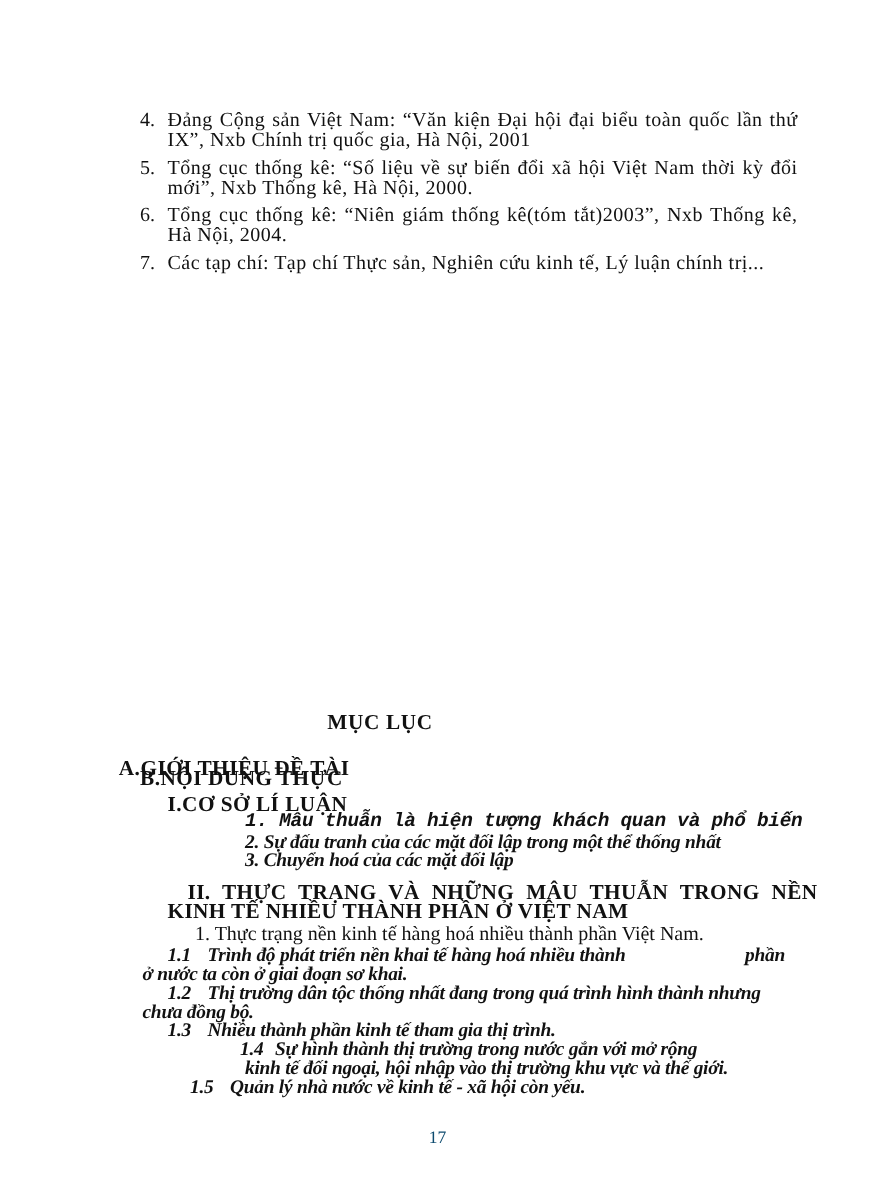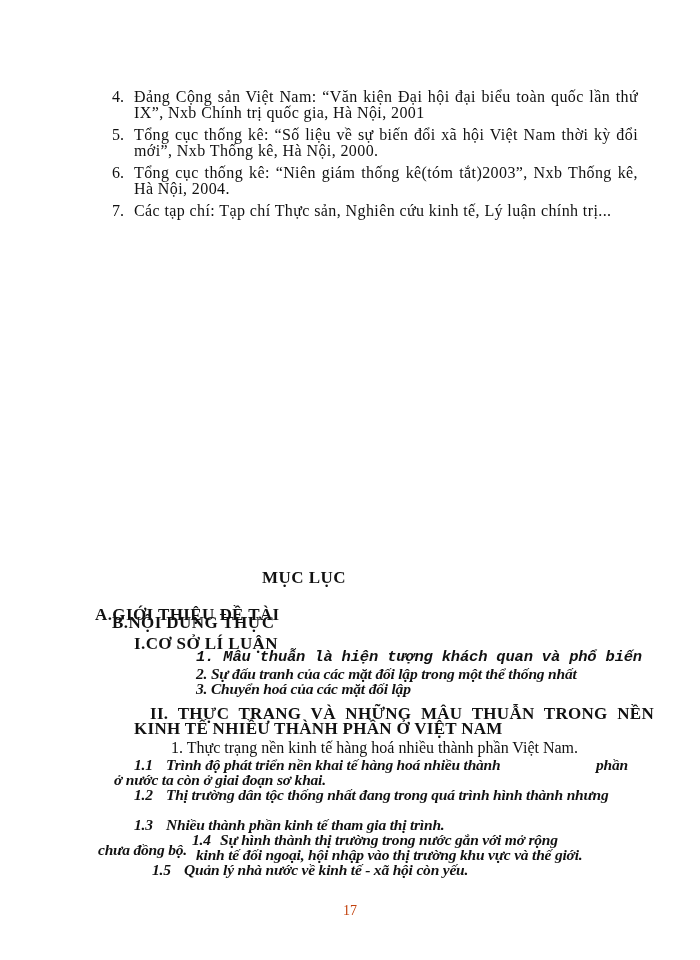--- a/index.html
+++ b/index.html
@@ -10,21 +10,21 @@
     .ref { position: absolute; left: 112px; width: 526px; font-size: 16px; line-height: 16px; }
     .ref .num { position: absolute; left: 0; top: 0; }
     .ref .txt { display: block; margin-left: 22px; text-align: justify; letter-spacing: 0.4px; }
     .toc-title { position: absolute; left: 0; width: 608px; top: 568px; text-align: center; font-weight: bold; font-size: 17px; letter-spacing: 0.5px; }
     .bold-h { position: absolute; font-weight: bold; font-size: 17px; letter-spacing: 0.4px; }
     .it { position: absolute; font-style: italic; font-weight: bold; font-size: 15.5px; line-height: 15px; letter-spacing: -0.2px; }
     .plain { position: absolute; font-size: 16px; line-height: 16px; }
     .sec2 { position: absolute; left: 118px; width: 520px; top: 706px; font-weight: bold; font-size: 17px; line-height: 15px; letter-spacing: 0.3px; margin-left: 16px; }
     .sec2 .l1 { display: block; text-align: justify; text-align-last: justify; padding-left: 16px; }
     .sec2 .l2 { display: block; }
-    .pagenum { position: absolute; left: 0; width: 700px; top: 903px; text-align: center; font-size: 14px; color: #c2410c; }
+    .pagenum { position: absolute; left: 0; width: 700px; top: 903px; text-align: center; font-size: 14px; color: #0c4a6e; }
   </style>
 </head>
 <body>
 
 <div class="ref" style="top:89px;">
   <span class="num">4.</span>
   <span class="txt">Đảng Cộng sản Việt Nam: “Văn kiện Đại hội đại biểu toàn quốc lần thứ IX”, Nxb Chính trị quốc gia, Hà Nội, 2001</span>
 </div>
 <div class="ref" style="top:127px;">
   <span class="num">5.</span>
@@ -46,30 +46,30 @@
 
 <div class="it" style="left:196px; top:650px;font-family:Liberation Mono, monospace;">1. Mâu thuẫn là hiện tượng khách quan và phổ biến</div>
 <div class="it" style="left:196px; top:666px;">2.  Sự đấu tranh của các mặt đối lập trong một thể thống nhất</div>
 <div class="it" style="left:196px; top:681px;">3.  Chuyển hoá của các mặt đối lập</div>
 
 <div class="sec2">
   <span class="l1">II. THỰC TRẠNG VÀ NHỮNG MÂU THUẪN TRONG NỀN</span>
   <span class="l2">KINH TẾ NHIỀU THÀNH PHẦN Ở VIỆT NAM</span>
 </div>
 
-<div class="plain" style="left:171px; top:740px;">1. Thực trạng nền kinh tế hàng hoá nhiều thành phần Việt Nam.</div>
+<div class="plain" style="left:156px; top:740px;">1. Thực trạng nền kinh tế hàng hoá nhiều thành phần Việt Nam.</div>
 
 <div class="it" style="left:134px; top:757px;">1.1</div>
 <div class="it" style="left:166px; top:757px;">Trình độ phát triển nền khai tế hàng hoá nhiều thành</div>
 <div class="it" style="left:596px; top:757px;">phần</div>
 <div class="it" style="left:114px; top:772px;">ở nước  ta còn ở giai đoạn sơ khai.</div>
 
 <div class="it" style="left:134px; top:787px;">1.2</div>
 <div class="it" style="left:166px; top:787px;">Thị trường   dân tộc thống nhất đang trong quá trình hình thành nhưng</div>
-<div class="it" style="left:98px; top:802px;margin-top:40px;">chưa   đồng bộ.</div>
+<div class="it" style="left:114px; top:802px;">chưa   đồng bộ.</div>
 
 <div class="it" style="left:134px; top:817px;">1.3</div>
 <div class="it" style="left:166px; top:817px;">Nhiều thành phần kinh tế tham gia thị trình.</div>
 
 <div class="it" style="left:192px; top:832px;">1.4</div>
 <div class="it" style="left:220px; top:832px;">Sự hình thành thị trường   trong nước   gắn với mở rộng</div>
 <div class="it" style="left:196px; top:847px;">kinh tế đối ngoại, hội nhập vào thị trường   khu vực và thế giới.</div>
 
 <div class="it" style="left:152px; top:862px;">1.5</div>
 <div class="it" style="left:184px; top:862px;">Quản lý nhà nước   về kinh tế - xã hội còn yếu.</div>

